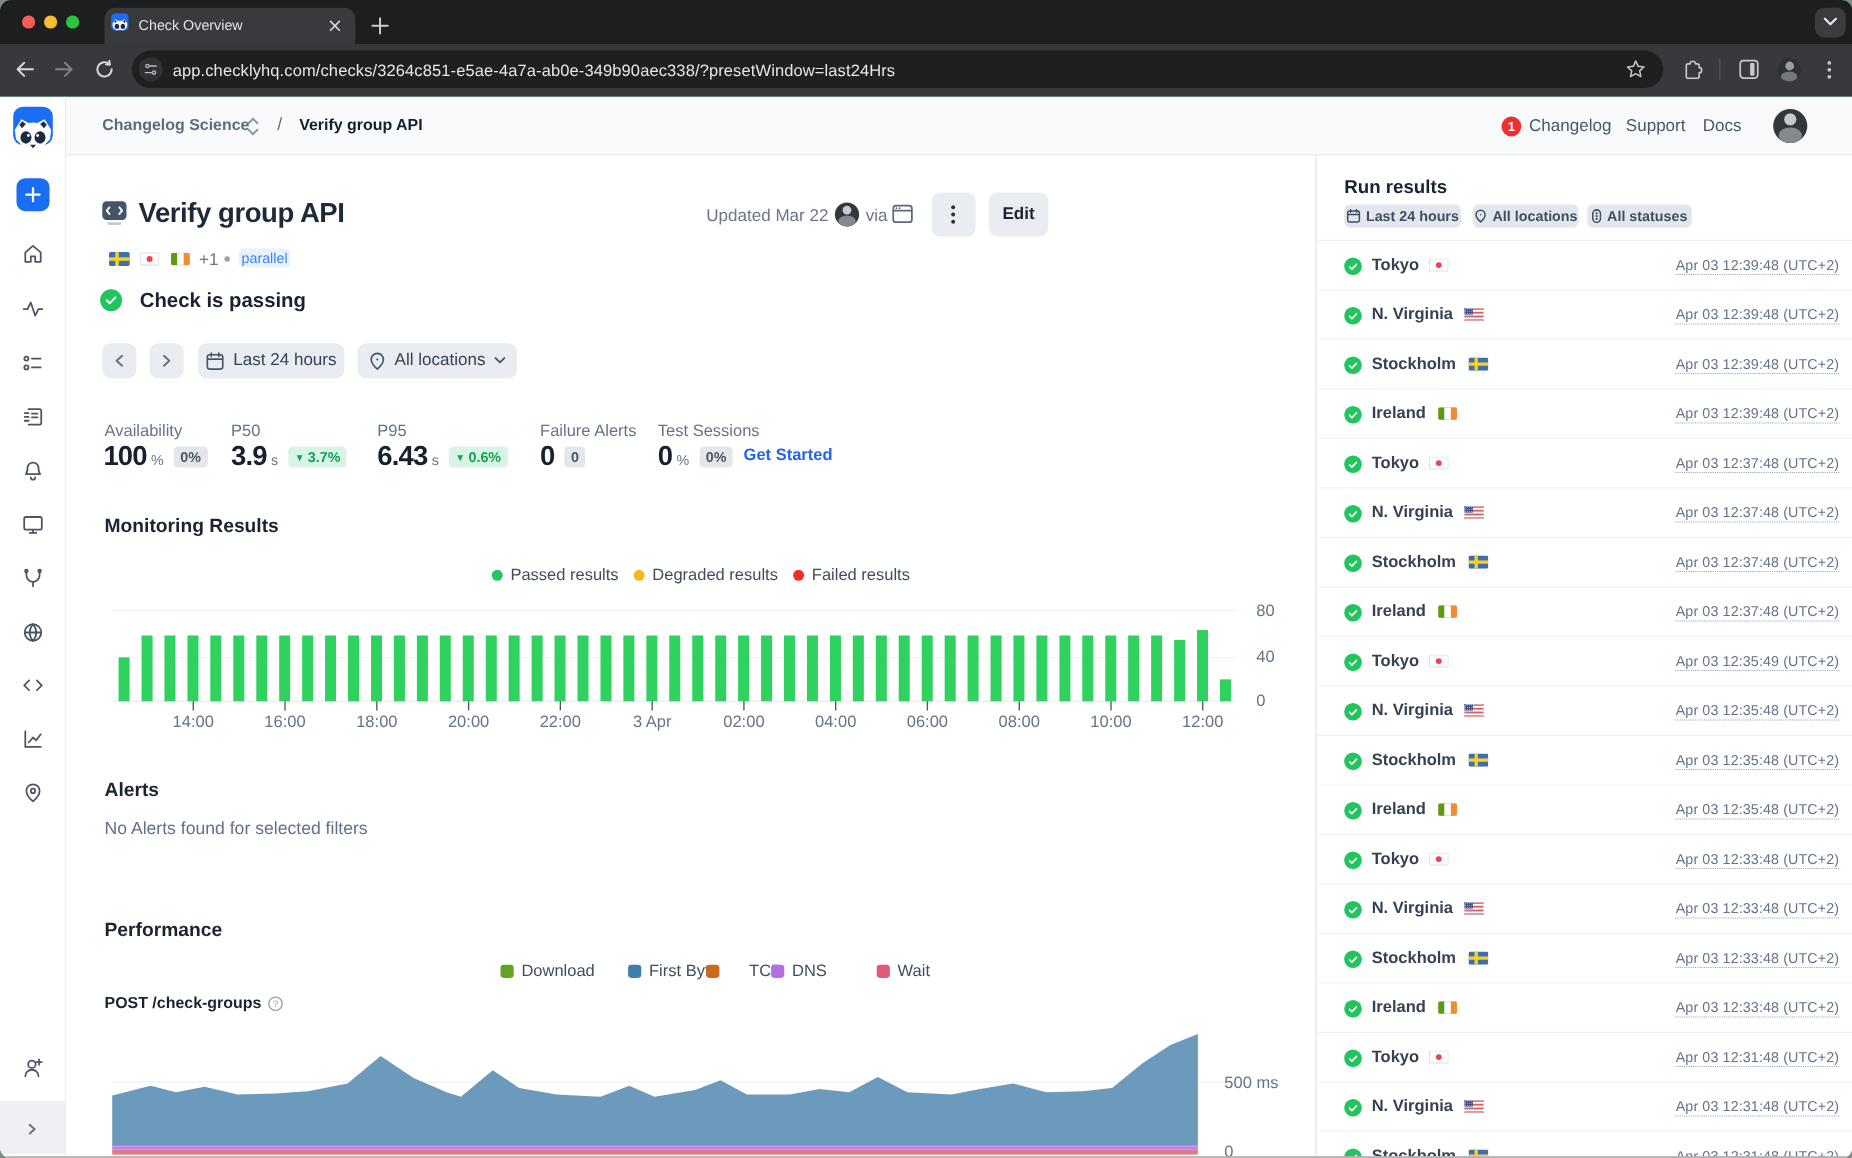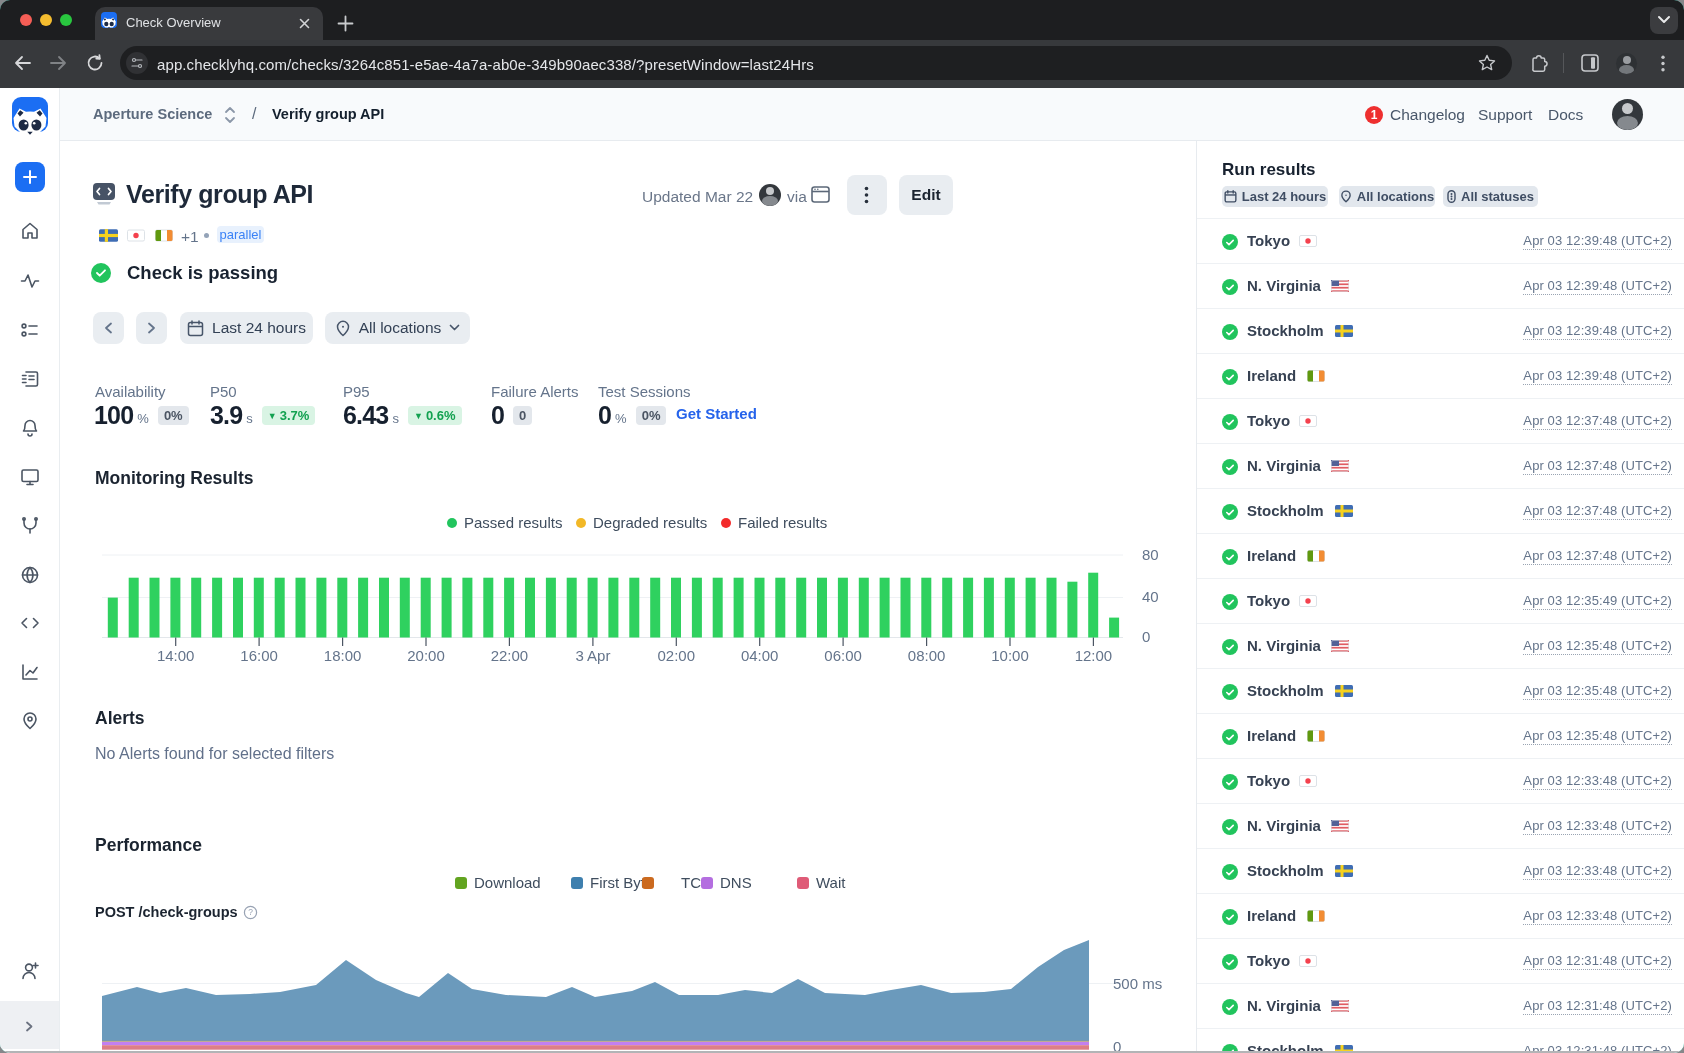--- a/index.html
+++ b/index.html
@@ -88,21 +88,21 @@
         <div class="abs" style="left:6.5px;top:3px;width:8px;height:8px;border-radius:50%;background:#9a9da1;"></div>
         <div class="abs" style="left:3px;top:12px;width:15px;height:10px;border-radius:50%;background:#74787c;"></div>
       </div>
 <svg class="abs" style="left:1660px;top:15px;" width="6" height="17" viewBox="0 0 6 17">
         <circle cx="3" cy="2.2" r="1.7" fill="#c6c8cb"></circle>
         <circle cx="3" cy="8.5" r="1.7" fill="#c6c8cb"></circle>
         <circle cx="3" cy="14.8" r="1.7" fill="#c6c8cb"></circle>
       </svg>
 </div>
 <div class="appbar">
-<span class="abs" style="left:33px;top:18px;font-size:14.5px;font-weight:700;color:#5d6b7e;">Aperture Science</span>
+<span class="abs" style="left:33px;top:18px;font-size:14.5px;font-weight:700;color:#5d6b7e;">Changelog Science</span>
 <svg class="abs" style="left:162px;top:16px;" width="16" height="22" viewBox="0 0 16 22">
         <path d="M4 8 L8 4 L12 8" stroke="#8b97a8" stroke-width="1.8" fill="none" stroke-linecap="round" stroke-linejoin="round"></path>
         <path d="M4 14 L8 18 L12 14" stroke="#8b97a8" stroke-width="1.8" fill="none" stroke-linecap="round" stroke-linejoin="round"></path>
       </svg>
 <span class="abs" style="left:192px;top:17px;font-size:16px;color:#5d6b7e;">/</span>
 <span class="abs" style="left:212px;top:18px;font-size:14.5px;font-weight:700;color:#14202e;">Verify group API</span>
 <div class="abs" style="left:1305px;top:18px;width:18px;height:18px;border-radius:50%;background:#ee2f2f;color:#fff;font-size:12px;font-weight:700;text-align:center;line-height:18px;">1</div>
 <span class="abs" style="left:1330px;top:18px;font-size:15.5px;color:#49576a;">Changelog</span>
 <span class="abs" style="left:1418px;top:18px;font-size:15.5px;color:#49576a;">Support</span>
 <span class="abs" style="left:1488px;top:18px;font-size:15.5px;color:#49576a;">Docs</span>

